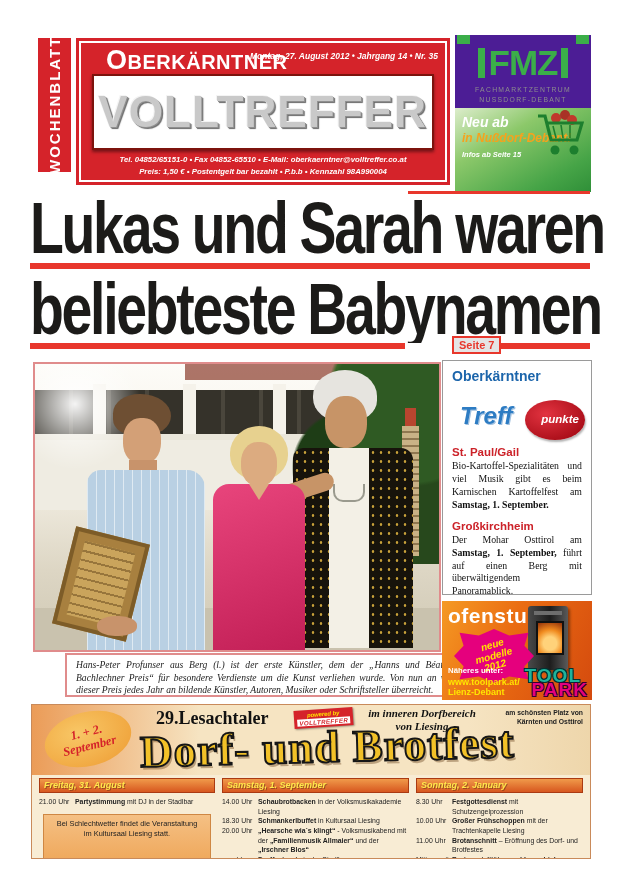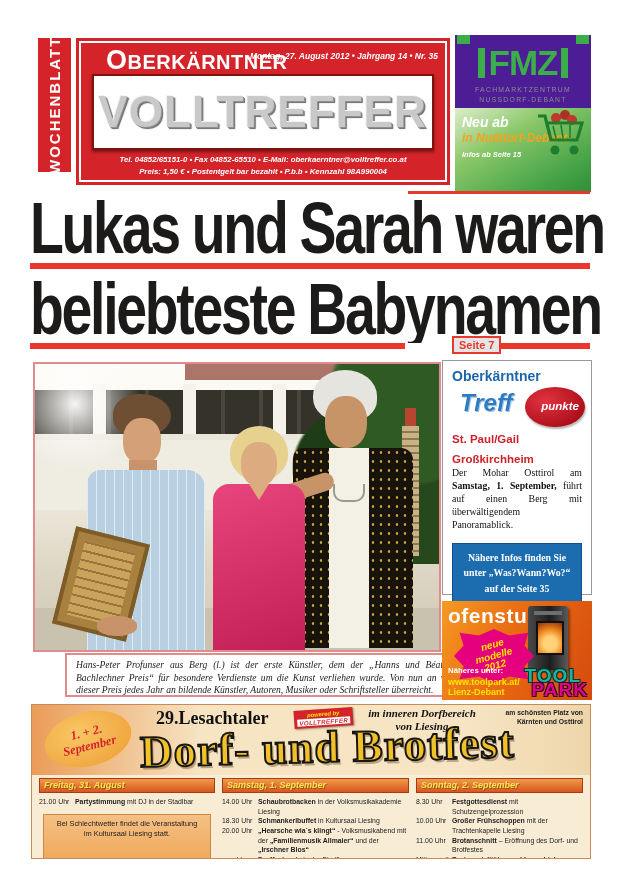--- a/index.html
+++ b/index.html
@@ -111,21 +111,21 @@
 
   
   #caption{left:33px;top:653px;width:404px;height:44px;border:2px solid #e08c8c;background:#fff;
       padding:4px 9px;box-sizing:border-box;font-family:"Liberation Serif",serif;font-style:italic;
       font-size:9.6px;line-height:1.32;color:#1d1d1d;text-align:justify;margin-left:32px;}
 
   
   #treff{left:442px;top:360px;width:150px;height:235px;border:1px solid #9a9a9a;background:#fff;
       padding:7px 9px;box-sizing:border-box;}
   #treff-top{color:#1c65ab;font-weight:700;font-size:14px;}
-  #treff-logo{position:relative;height:38px;margin-top:3px;}
+  #treff-logo{position:relative;height:38px;margin-top:16px;}
   #treff-main{position:absolute;left:8px;top:2px;z-index:2;color:#2d7cc3;font-weight:700;
       font-style:italic;font-size:24px;text-shadow:0 0 1px #fff,1px 1px 0 #9bbcdd;}
   #treff-ellipse{position:absolute;right:-3px;top:0px;width:60px;height:40px;border-radius:50%;
       background:radial-gradient(ellipse at 35% 35%,#e23340,#a90d18 78%);box-shadow:1px 2px 2px rgba(0,0,0,.3);}
   #treff-suffix{position:absolute;right:3px;top:13px;z-index:2;color:#fff;font-weight:700;
       font-style:italic;font-size:11.5px;}
   .treff-title{color:#cc2229;font-weight:700;font-size:11.5px;margin:8px 0 2px;}
   .treff-body{font-family:"Liberation Serif",serif;font-size:9.8px;line-height:1.32;color:#111;
       text-align:justify;}
   .bb{font-weight:700;}
@@ -297,20 +297,21 @@
   <div class="abs" id="caption">Hans-Peter Profunser aus Berg (l.) ist der erste Künstler, dem der „Hanns und Béatrice Bachlechner Preis“ für besondere Verdienste um die Kunst verliehen wurde. Von nun an wird dieser Preis jedes Jahr an bildende Künstler, Autoren, Musiker oder Schriftsteller überreicht.</div>
 
   <div class="abs" id="treff">
     <div id="treff-top">Oberkärntner</div>
     <div id="treff-logo">
       <div id="treff-ellipse"></div>
       <div id="treff-main">Treff</div>
       <div id="treff-suffix">punkte</div>
     </div>
     <div class="treff-title">St. Paul/Gail</div>
+    <div class="treff-body"><span>Bio-Kartoffel-Spezialitäten und viel Musik gibt es beim Karnischen Kartoffelfest am </span><span class="bb">Samstag, 1. September.</span></div>
     <div class="treff-title">Großkirchheim</div>
     <div class="treff-body"><span>Der Mohar Osttirol am </span><span class="bb">Samstag, 1. September,</span><span> führt auf einen Berg mit überwältigendem Panoramablick.</span></div>
     <div id="treff-info">
       <div>Nähere Infos finden Sie</div>
       <div>unter „Was?Wann?Wo?“</div>
       <div>auf der Seite 35</div>
     </div>
   </div>
 
   <div class="abs" id="ofen">
@@ -389,21 +390,21 @@
             <span class="d"><span class="rb">„Hearsche wia´s klingt“</span><span> - Volksmusikabend mit der </span><span class="rb">„Familienmusik Allmaier“</span><span> und der </span><span class="rb">„Irschner Blos“</span></span>
           </div>
           <div class="row">
             <span class="t">anschl.</span>
             <span class="d"><span class="rb">Dorffestparty</span><span> in der Stadlbar</span></span>
           </div>
         </div>
       </div>
 
       <div>
-        <div class="day-header">Sonntag, 2. September</div>
+        <div class="day-header">Sonntag, 2. January</div>
         <div class="rows">
           <div class="row">
             <span class="t">8.30 Uhr</span>
             <span class="d"><span class="rb">Festgottesdienst</span><span> mit Schutzengelprozession</span></span>
           </div>
           <div class="row">
             <span class="t">10.00 Uhr</span>
             <span class="d"><span class="rb">Großer Frühschoppen</span><span> mit der Trachtenkapelle Liesing</span></span>
           </div>
           <div class="row">

